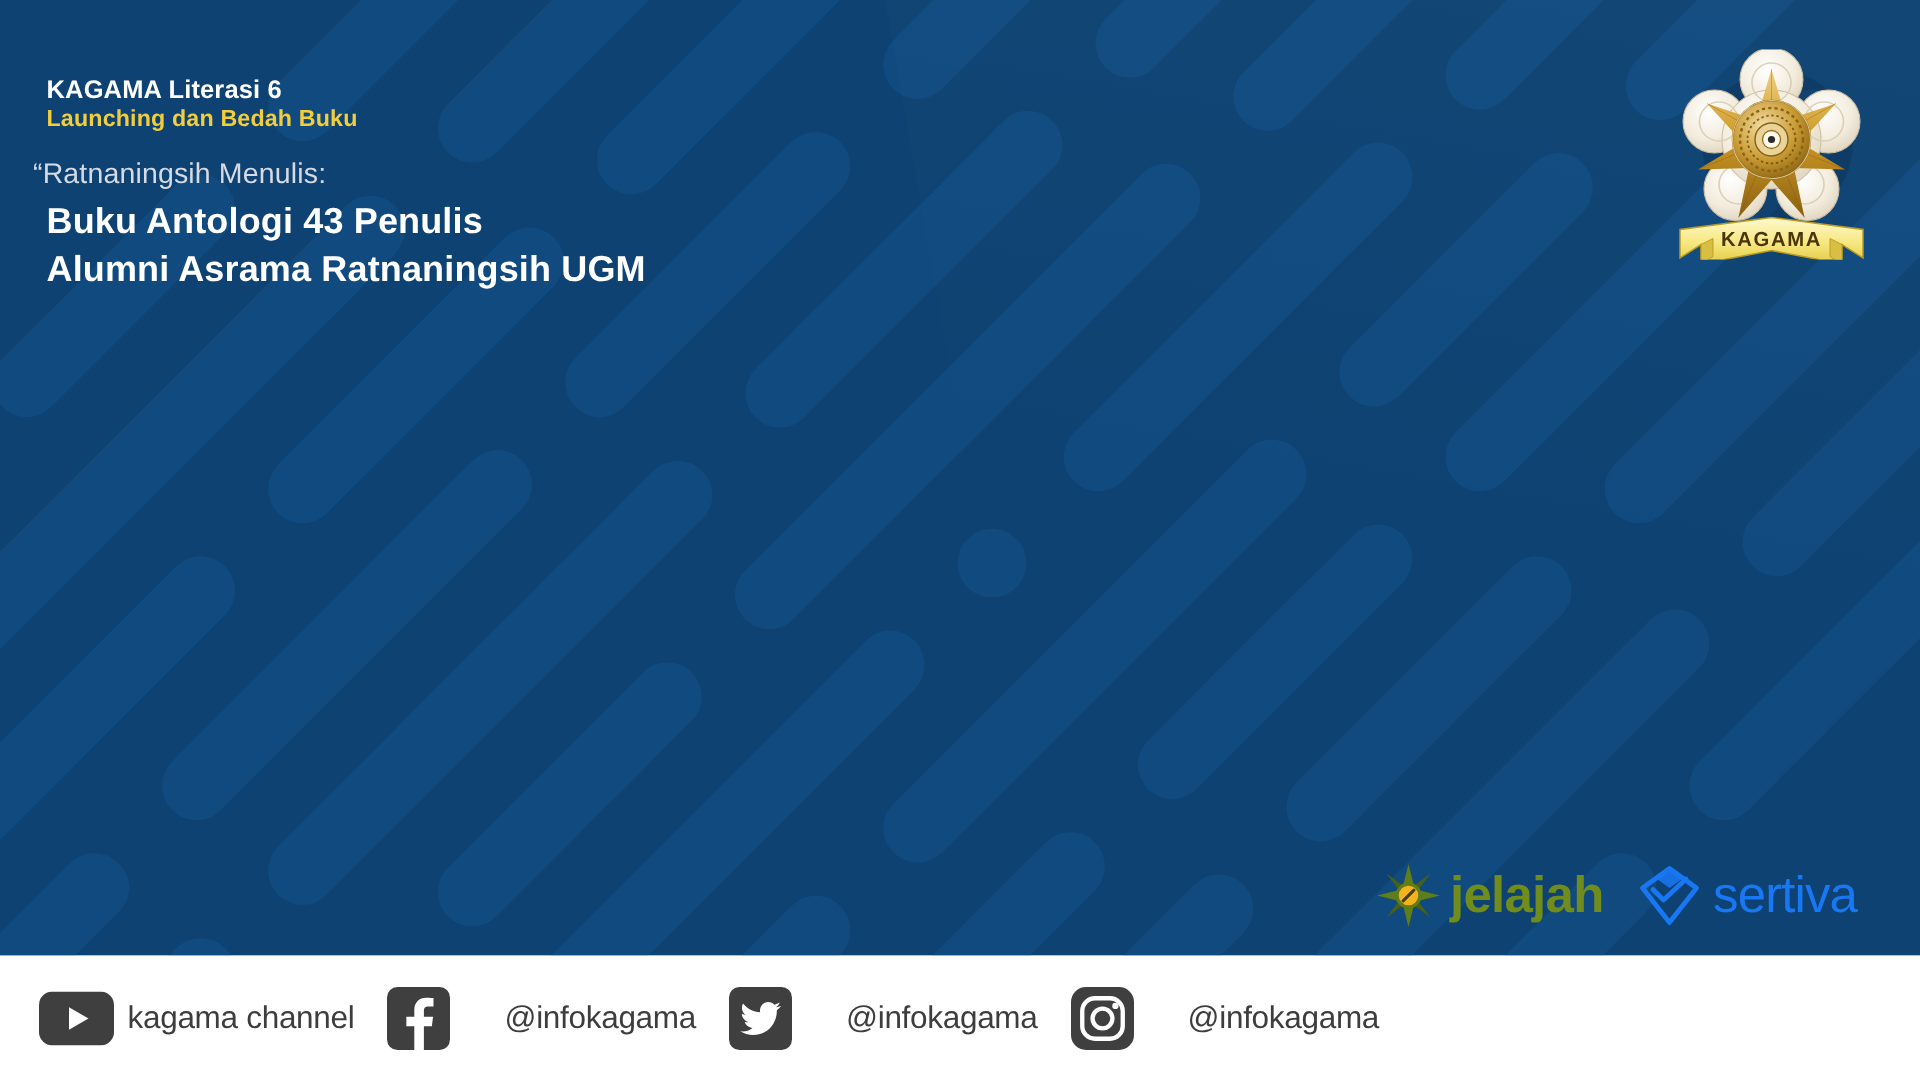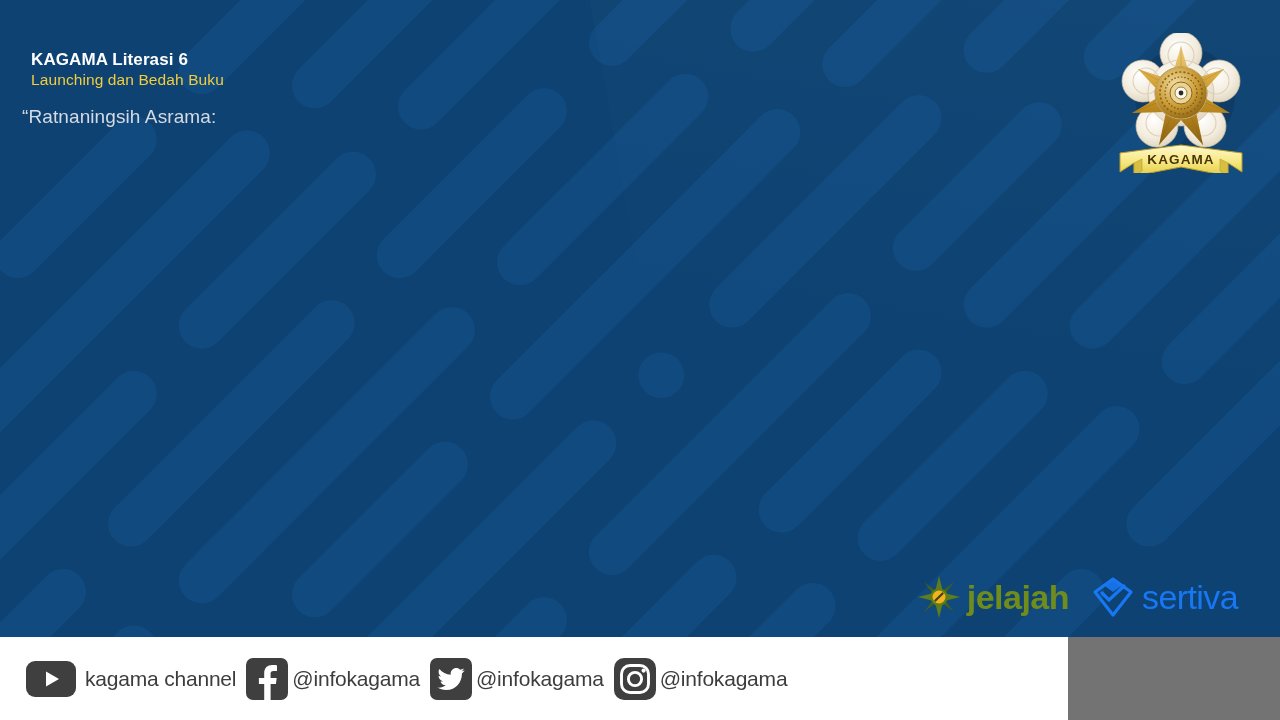--- a/index.html
+++ b/index.html
@@ -10,21 +10,21 @@
   body {
     font-family: "Liberation Sans", sans-serif;
     -webkit-font-smoothing: antialiased;
   }
 
   .slide {
     position: relative;
     width: 1280px;
     height: 720px;
     overflow: hidden;
-    background: #737373;
+    background: #fca5a5;
   }
 
   
   .stage {
     position: absolute;
     left: 0;
     top: 0;
     width: 1280px;
     height: 637px;
     background: #0d4272;
@@ -63,21 +63,21 @@
   .kicker {
     font-size: 17px;
     font-weight: 700;
     color: #ffffff;
     letter-spacing: 0.1px;
     margin: 0 0 1px 9px;
     white-space: nowrap;
   }
   .subkicker {
     font-size: 15.5px;
-    font-weight: 400;
+    font-weight: 700;
     color: #f2cd3c;
     margin: 0 0 17px 9px;
     letter-spacing: 0.1px;
     white-space: nowrap;
   }
   .quoteline {
     font-size: 19px;
     font-weight: 400;
     color: #d5dae3;
     margin: 0 0 4px 0;
@@ -133,34 +133,34 @@
     letter-spacing: -0.6px;
     line-height: 1;
     margin-left: 7px;
   }
 
   
   .footer {
     position: absolute;
     left: 0;
     top: 637px;
-    width: 1068px;
+    width: 1280px;
     height: 83px;
     background: #ffffff;
     display: flex;
     align-items: center;
     padding-left: 26px;
     box-sizing: border-box;
   }
   .fitem {
     display: flex;
     align-items: center;
     white-space: nowrap;
   }
-  .fitem + .fitem { margin-left: 10px; }
+  .fitem + .fitem { margin-left: 22px; gap: 32px; }
   .flabel {
     font-size: 21px;
     color: #3d3d3d;
     font-weight: 400;
     margin-left: 9px;
     letter-spacing: -0.2px;
   }
   .flabel.tight { margin-left: 4px; }
   .flabel.url { margin-left: 16px; }
   .flabel.url2 { margin-left: 18px; }
@@ -264,21 +264,23 @@
           </g>
         </g>
       </svg>
     </div>
 
     <div class="sheen"></div>
 
     <div class="headline">
       <div class="kicker">KAGAMA Literasi 6</div>
       <div class="subkicker">Launching dan Bedah Buku</div>
-      <div class="quoteline">“Ratnaningsih Asrama:</div>
+      <div class="quoteline">“Ratnaningsih Menulis:</div>
+      <div class="booktitle">Buku Antologi 43 Penulis</div>
+      <div class="booktitle">Alumni Asrama Ratnaningsih UGM</div>
     </div>
 
     <div class="emblem">
       <svg viewBox="0 0 140 140" width="140" height="140">
         <defs>
           <radialGradient id="petalG" cx="42%" cy="34%" r="72%">
             <stop offset="0%" stop-color="#ffffff"></stop>
             <stop offset="62%" stop-color="#f3ecdd"></stop>
             <stop offset="100%" stop-color="#ddd2bb"></stop>
           </radialGradient>

